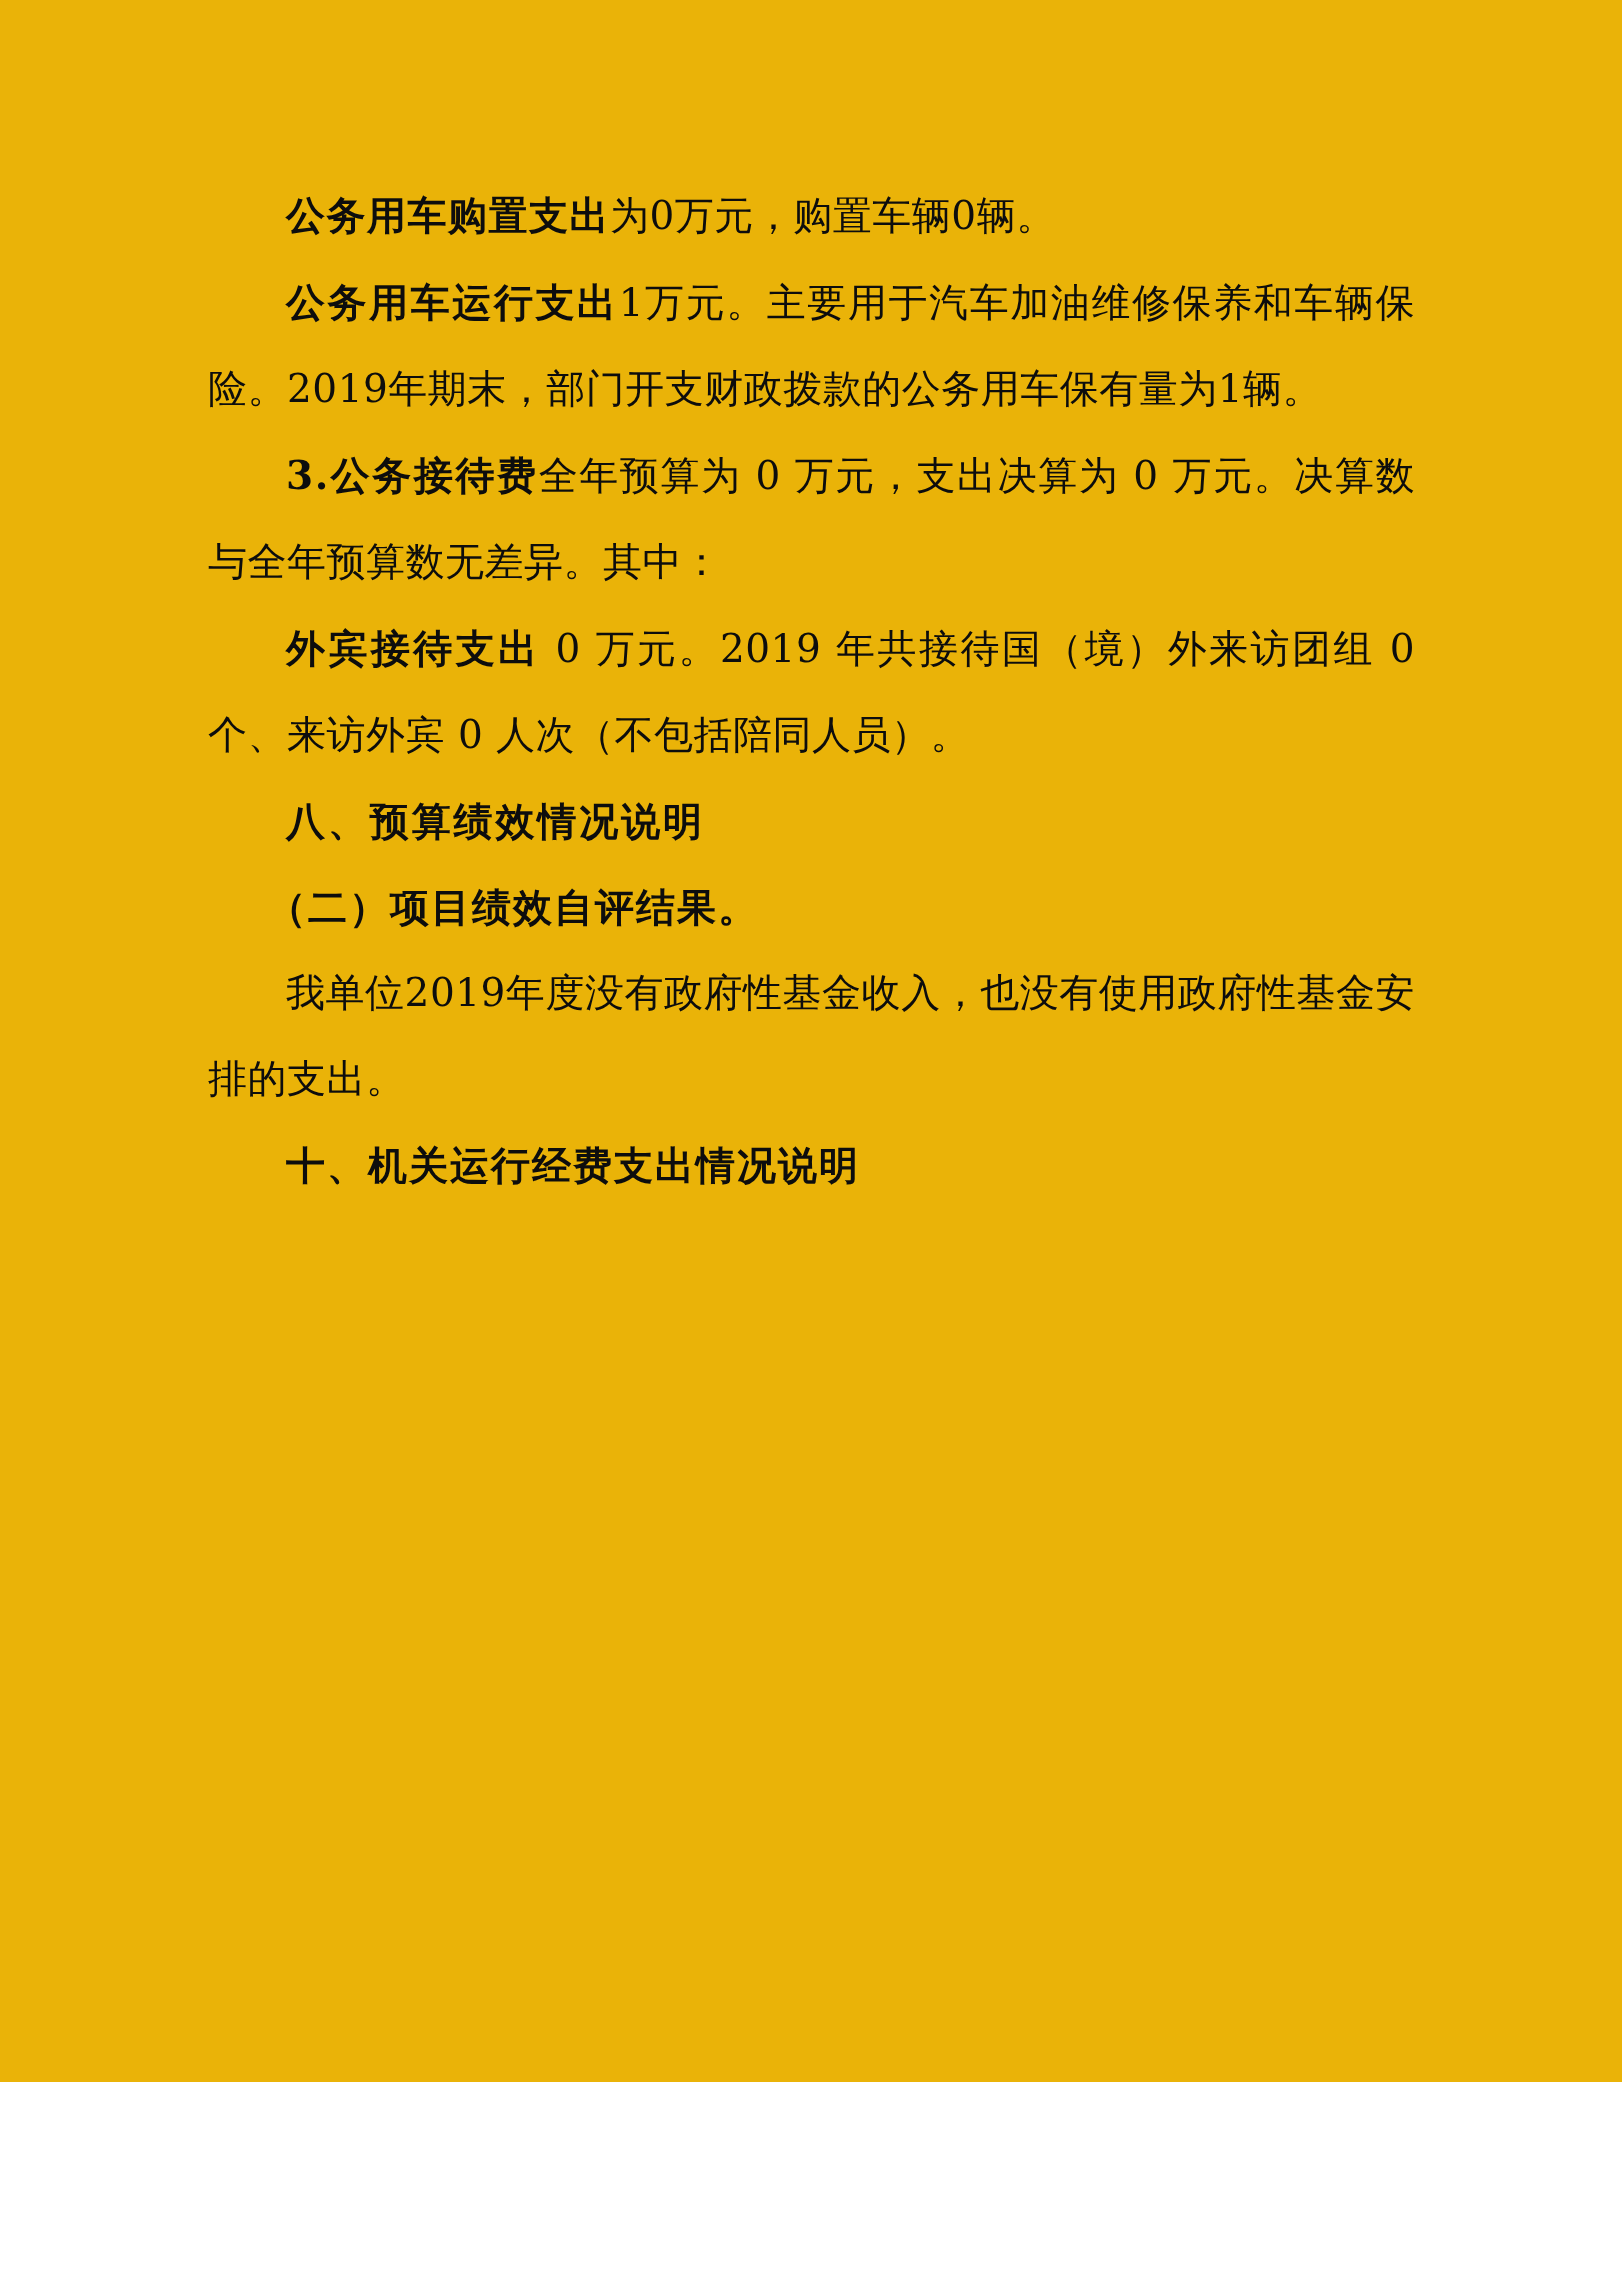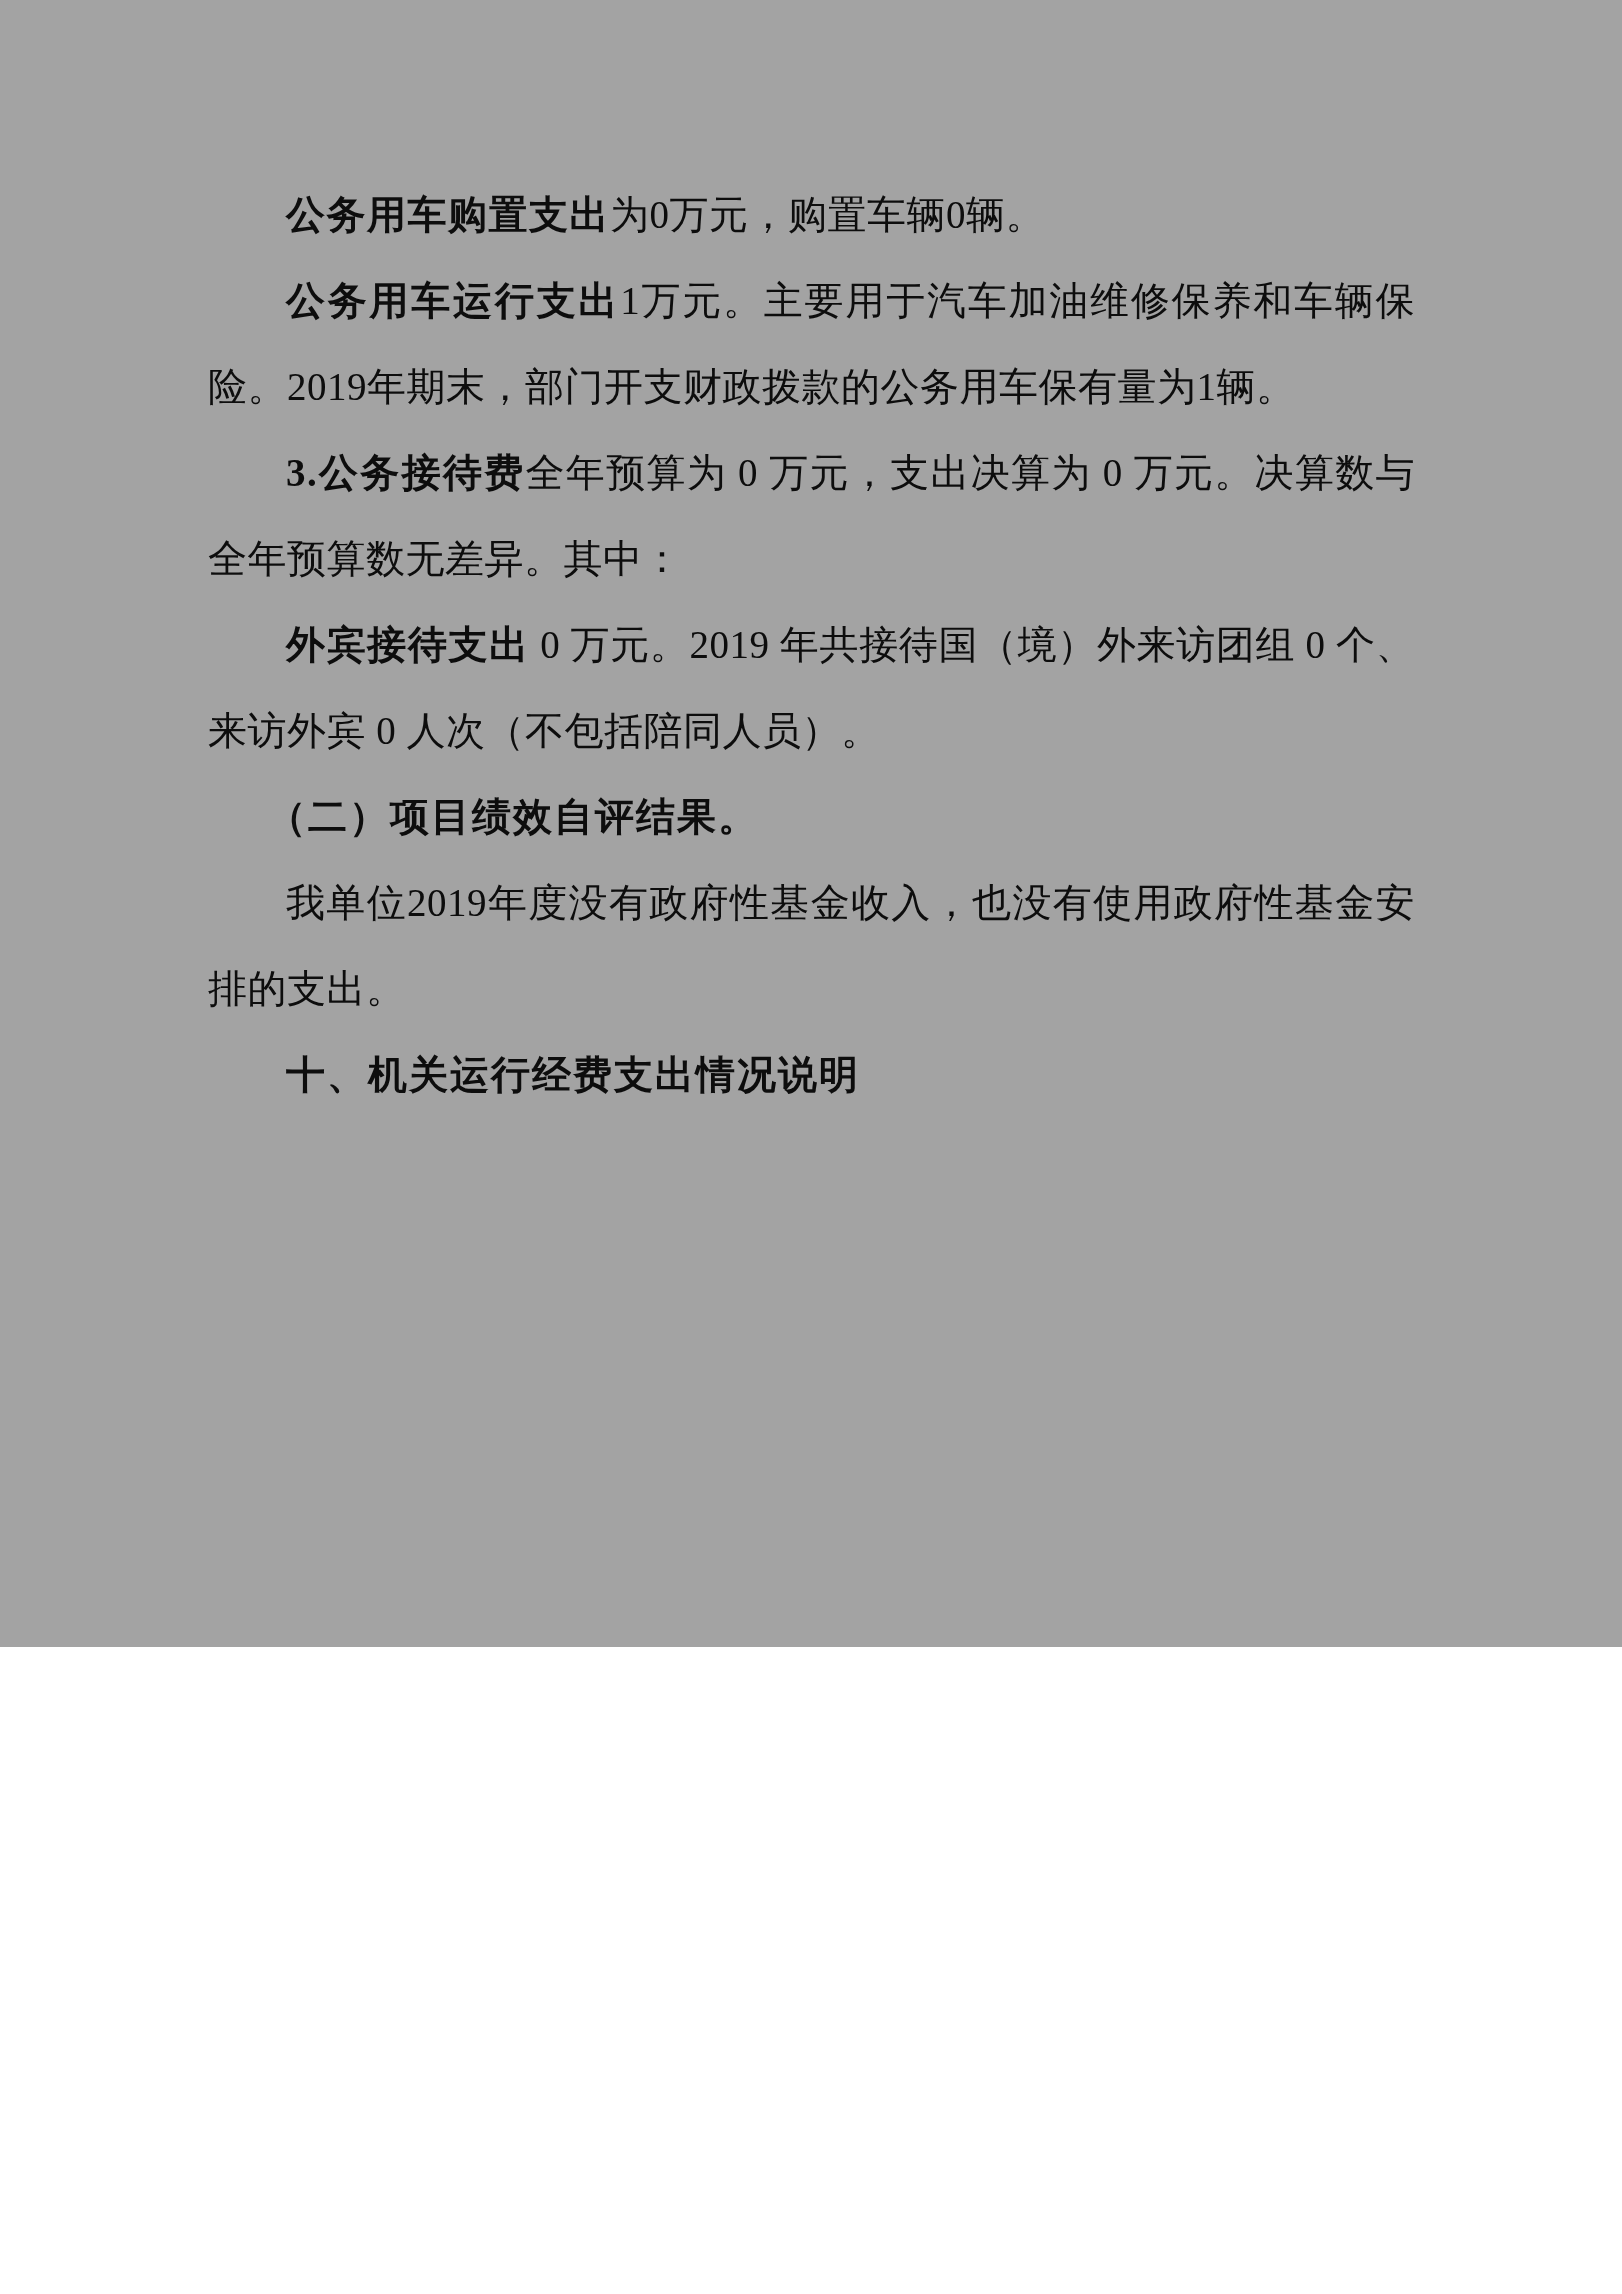--- a/index.html
+++ b/index.html
@@ -11,24 +11,23 @@
     width: 1622px;
     height: 2295px;
     font-family: "DejaVu Serif", "Liberation Serif", serif;
     color: #0d0d0d;
     position: relative;
     overflow: hidden;
   }
   .page {
     box-sizing: border-box;
     width: 1622px;
-    height: 1647px;
+    height: 2082px;
     padding: 172px 208px 0 208px;
-    background: #a3a3a3;
-    font-family: Liberation Serif, serif;
+    background: #eab308;
   }
   .doc-body {
     width: 1207px;
   }
   p {
     margin: 0;
     font-size: 39px;
     line-height: 86px;
     letter-spacing: 0.5px;
     text-align: justify;
@@ -69,20 +68,21 @@
 
     <p class="indent"><span class="bold">公务用车购置支出</span><span>为0万元，购置车辆0辆。</span></p>
 
     <p class="indent"><span class="bold">公务用车运行支出</span><span>1万元。主要用于汽车加油维修保养和车辆保险。2019年期末，部门开支财政拨款的公务用车保有量为1辆。</span></p>
 
     <p class="indent"><span class="bold">3.公务接待费</span><span>全年预算为 0 万元，支出决算为 0 万元。决算数与全年预算数无差异。其中：</span></p>
 
     <p class="indent"><span class="bold">外宾接待支出</span><span> 0 万元。2019 年共接待国（境）外来访团组 0 个、来访外宾 0 人次（不包括陪同人员）。</span></p>
 
 
+    <p class="heading">八、预算绩效情况说明</p>
 
 
 
     <p class="sub-heading">（二）项目绩效自评结果。</p>
 
 
 
     <p class="indent">我单位2019年度没有政府性基金收入，也没有使用政府性基金安排的支出。</p>
 
     <p class="heading-center-ish">十、机关运行经费支出情况说明</p>

